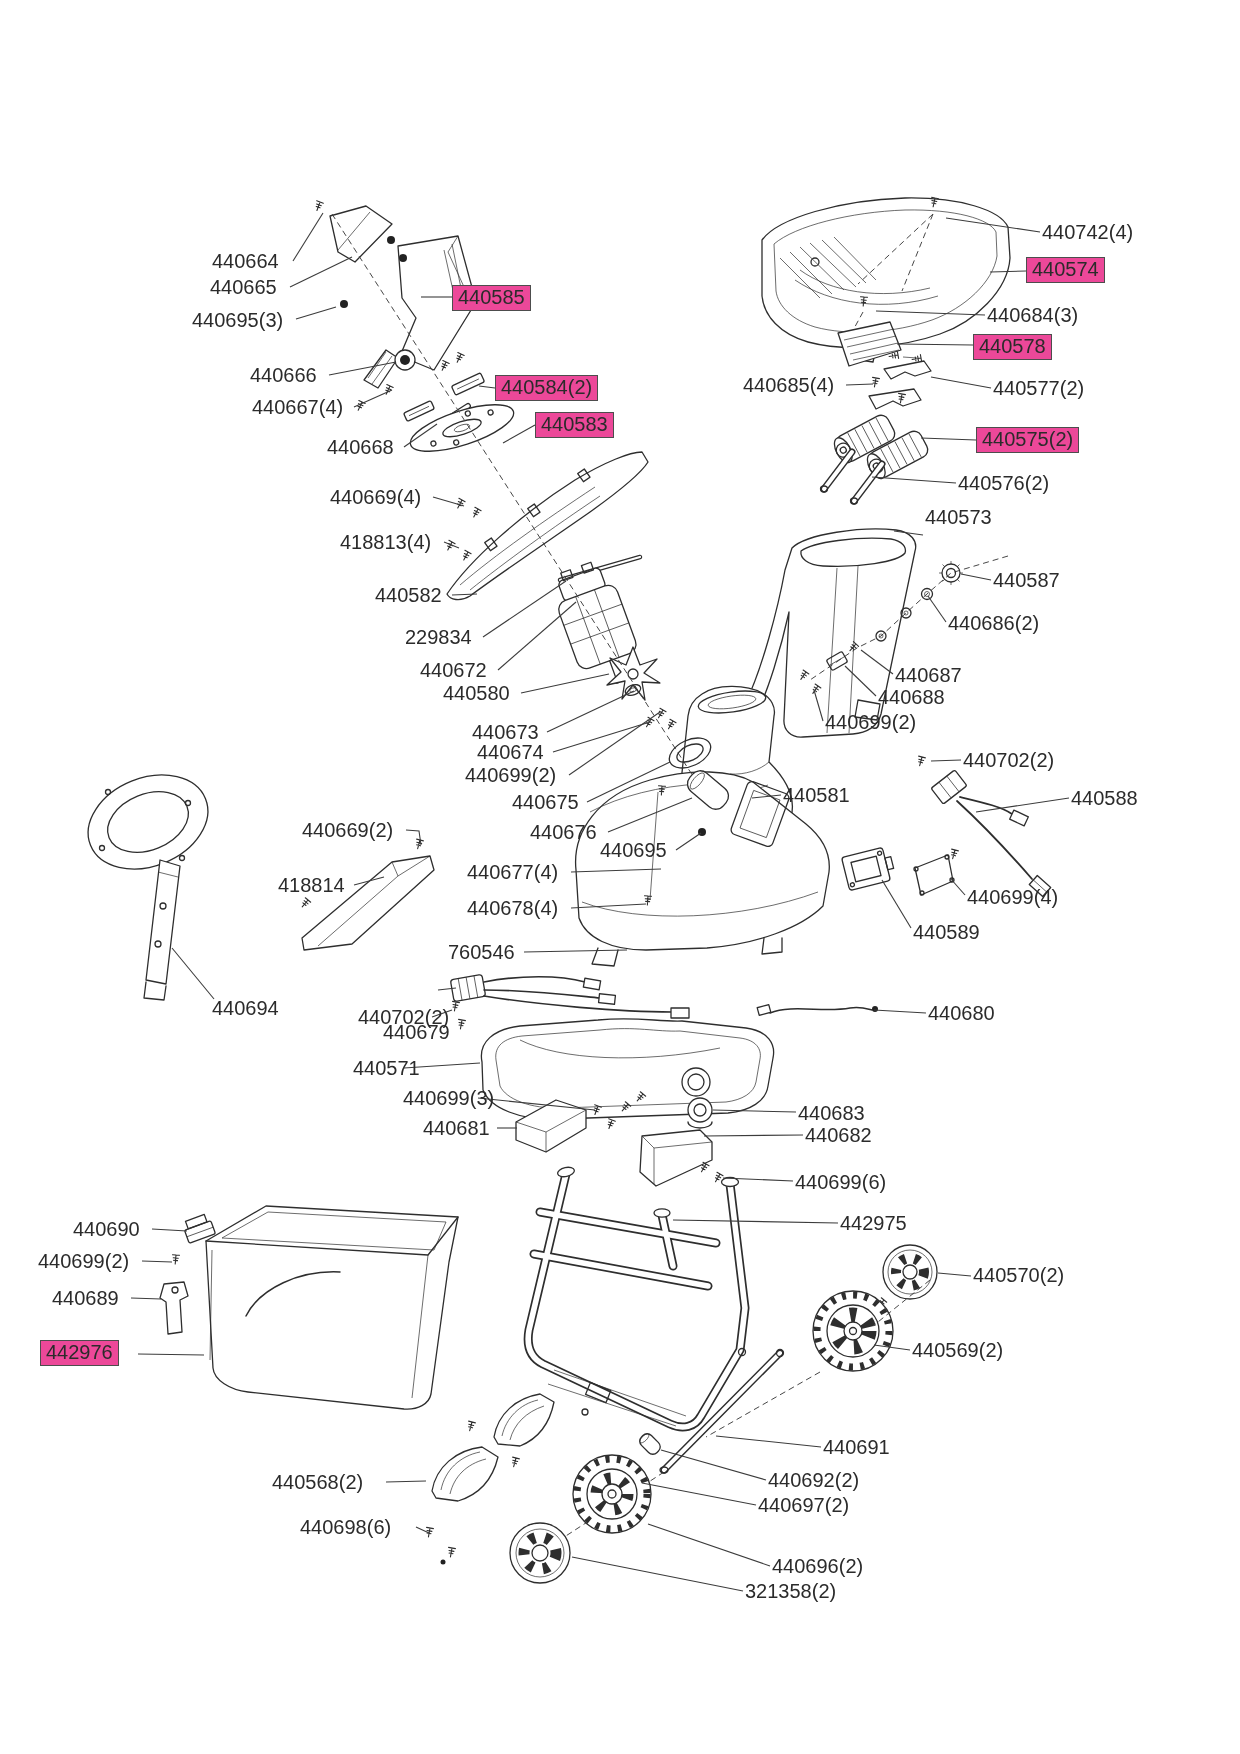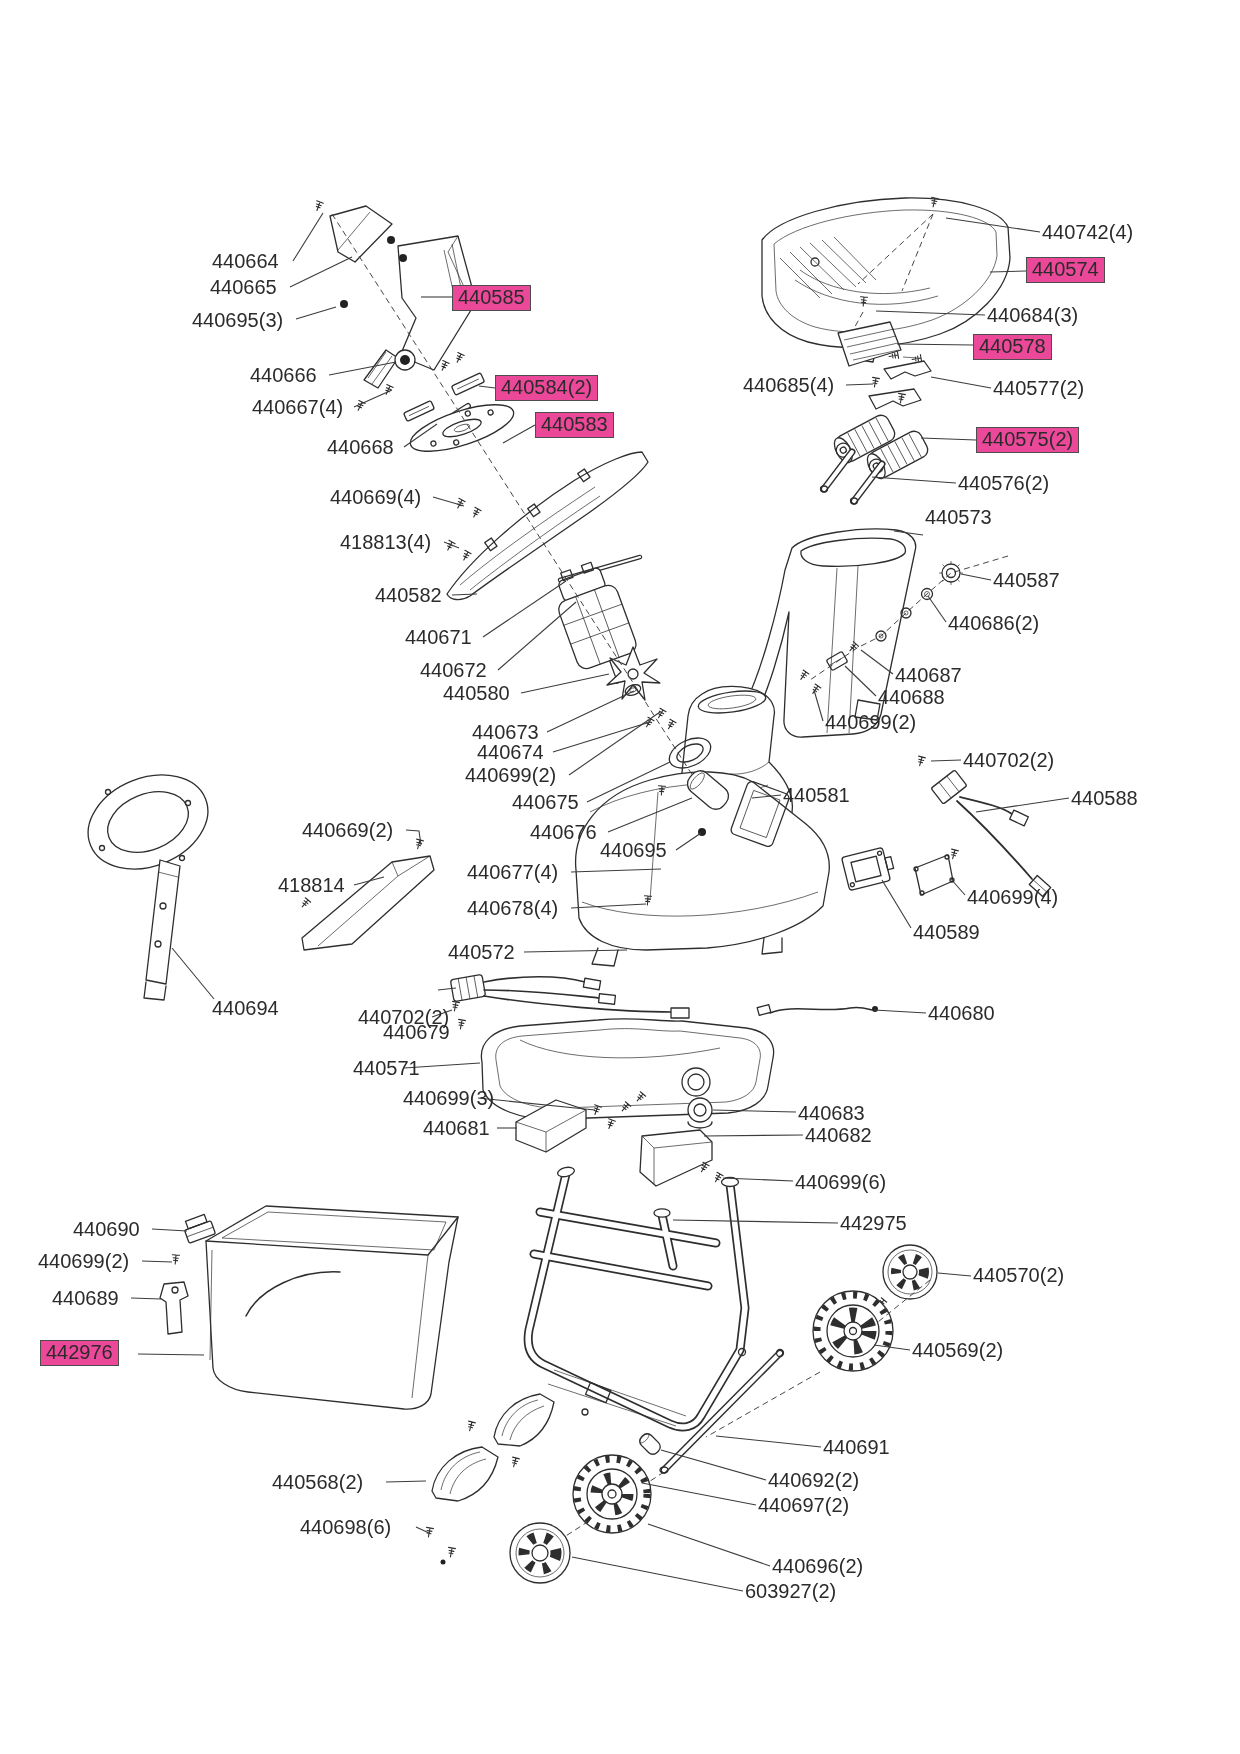--- a/index.html
+++ b/index.html
@@ -544,56 +544,56 @@
       <div class="plabel" style="left: 192px; top: 310px;">440695(3)</div>
       <div class="plabel boxed" style="left: 452px; top: 285px;">440585</div>
       <div class="plabel" style="left: 250px; top: 365px;">440666</div>
       <div class="plabel" style="left: 252px; top: 397px;">440667(4)</div>
       <div class="plabel boxed" style="left: 495px; top: 375px;">440584(2)</div>
       <div class="plabel boxed" style="left: 535px; top: 412px;">440583</div>
       <div class="plabel" style="left: 327px; top: 437px;">440668</div>
       <div class="plabel" style="left: 330px; top: 487px;">440669(4)</div>
       <div class="plabel" style="left: 340px; top: 532px;">418813(4)</div>
       <div class="plabel" style="left: 375px; top: 585px;">440582</div>
-      <div class="plabel" style="left: 405px; top: 627px;">440671</div>
+      <div class="plabel" style="left: 405px; top: 627px;">229834</div>
       <div class="plabel" style="left: 420px; top: 660px;">440672</div>
       <div class="plabel" style="left: 443px; top: 683px;">440580</div>
       <div class="plabel" style="left: 472px; top: 722px;">440673</div>
       <div class="plabel" style="left: 477px; top: 742px;">440674</div>
       <div class="plabel" style="left: 465px; top: 765px;">440699(2)</div>
       <div class="plabel" style="left: 512px; top: 792px;">440675</div>
       <div class="plabel" style="left: 530px; top: 822px;">440676</div>
       <div class="plabel" style="left: 600px; top: 840px;">440695</div>
       <div class="plabel" style="left: 467px; top: 862px;">440677(4)</div>
       <div class="plabel" style="left: 467px; top: 898px;">440678(4)</div>
       <div class="plabel" style="left: 302px; top: 820px;">440669(2)</div>
       <div class="plabel" style="left: 278px; top: 875px;">418814</div>
       <div class="plabel" style="left: 212px; top: 998px;">440694</div>
-      <div class="plabel" style="left: 448px; top: 942px;">440572</div>
+      <div class="plabel" style="left: 448px; top: 942px;">760546</div>
       <div class="plabel" style="left: 383px; top: 980px; margin-top: 42px;">440679</div>
       <div class="plabel" style="left: 358px; top: 1007px;">440702(2)</div>
       <div class="plabel" style="left: 928px; top: 1003px;">440680</div>
       <div class="plabel" style="left: 353px; top: 1058px;">440571</div>
       <div class="plabel" style="left: 403px; top: 1088px;">440699(3)</div>
       <div class="plabel" style="left: 423px; top: 1118px;">440681</div>
       <div class="plabel" style="left: 798px; top: 1103px;">440683</div>
       <div class="plabel" style="left: 805px; top: 1125px;">440682</div>
       <div class="plabel" style="left: 795px; top: 1172px;">440699(6)</div>
       <div class="plabel" style="left: 73px; top: 1219px;">440690</div>
       <div class="plabel" style="left: 38px; top: 1251px;">440699(2)</div>
       <div class="plabel" style="left: 52px; top: 1288px;">440689</div>
       <div class="plabel boxed" style="left: 40px; top: 1340px;">442976</div>
       <div class="plabel" style="left: 840px; top: 1213px;">442975</div>
       <div class="plabel" style="left: 973px; top: 1265px;">440570(2)</div>
       <div class="plabel" style="left: 912px; top: 1340px;">440569(2)</div>
       <div class="plabel" style="left: 823px; top: 1437px;">440691</div>
       <div class="plabel" style="left: 768px; top: 1470px;">440692(2)</div>
       <div class="plabel" style="left: 758px; top: 1495px;">440697(2)</div>
       <div class="plabel" style="left: 772px; top: 1556px;">440696(2)</div>
-      <div class="plabel" style="left: 745px; top: 1581px;">603927(2)</div>
+      <div class="plabel" style="left: 745px; top: 1581px;">321358(2)</div>
       <div class="plabel" style="left: 272px; top: 1472px;">440568(2)</div>
       <div class="plabel" style="left: 300px; top: 1517px;">440698(6)</div>
       <div class="plabel" style="left: 1042px; top: 222px;">440742(4)</div>
       <div class="plabel boxed" style="left: 1026px; top: 257px;">440574</div>
       <div class="plabel" style="left: 987px; top: 305px;">440684(3)</div>
       <div class="plabel boxed" style="left: 973px; top: 334px;">440578</div>
       <div class="plabel" style="left: 743px; top: 375px;">440685(4)</div>
       <div class="plabel" style="left: 993px; top: 378px;">440577(2)</div>
       <div class="plabel boxed" style="left: 976px; top: 427px;">440575(2)</div>
       <div class="plabel" style="left: 958px; top: 473px;">440576(2)</div>

